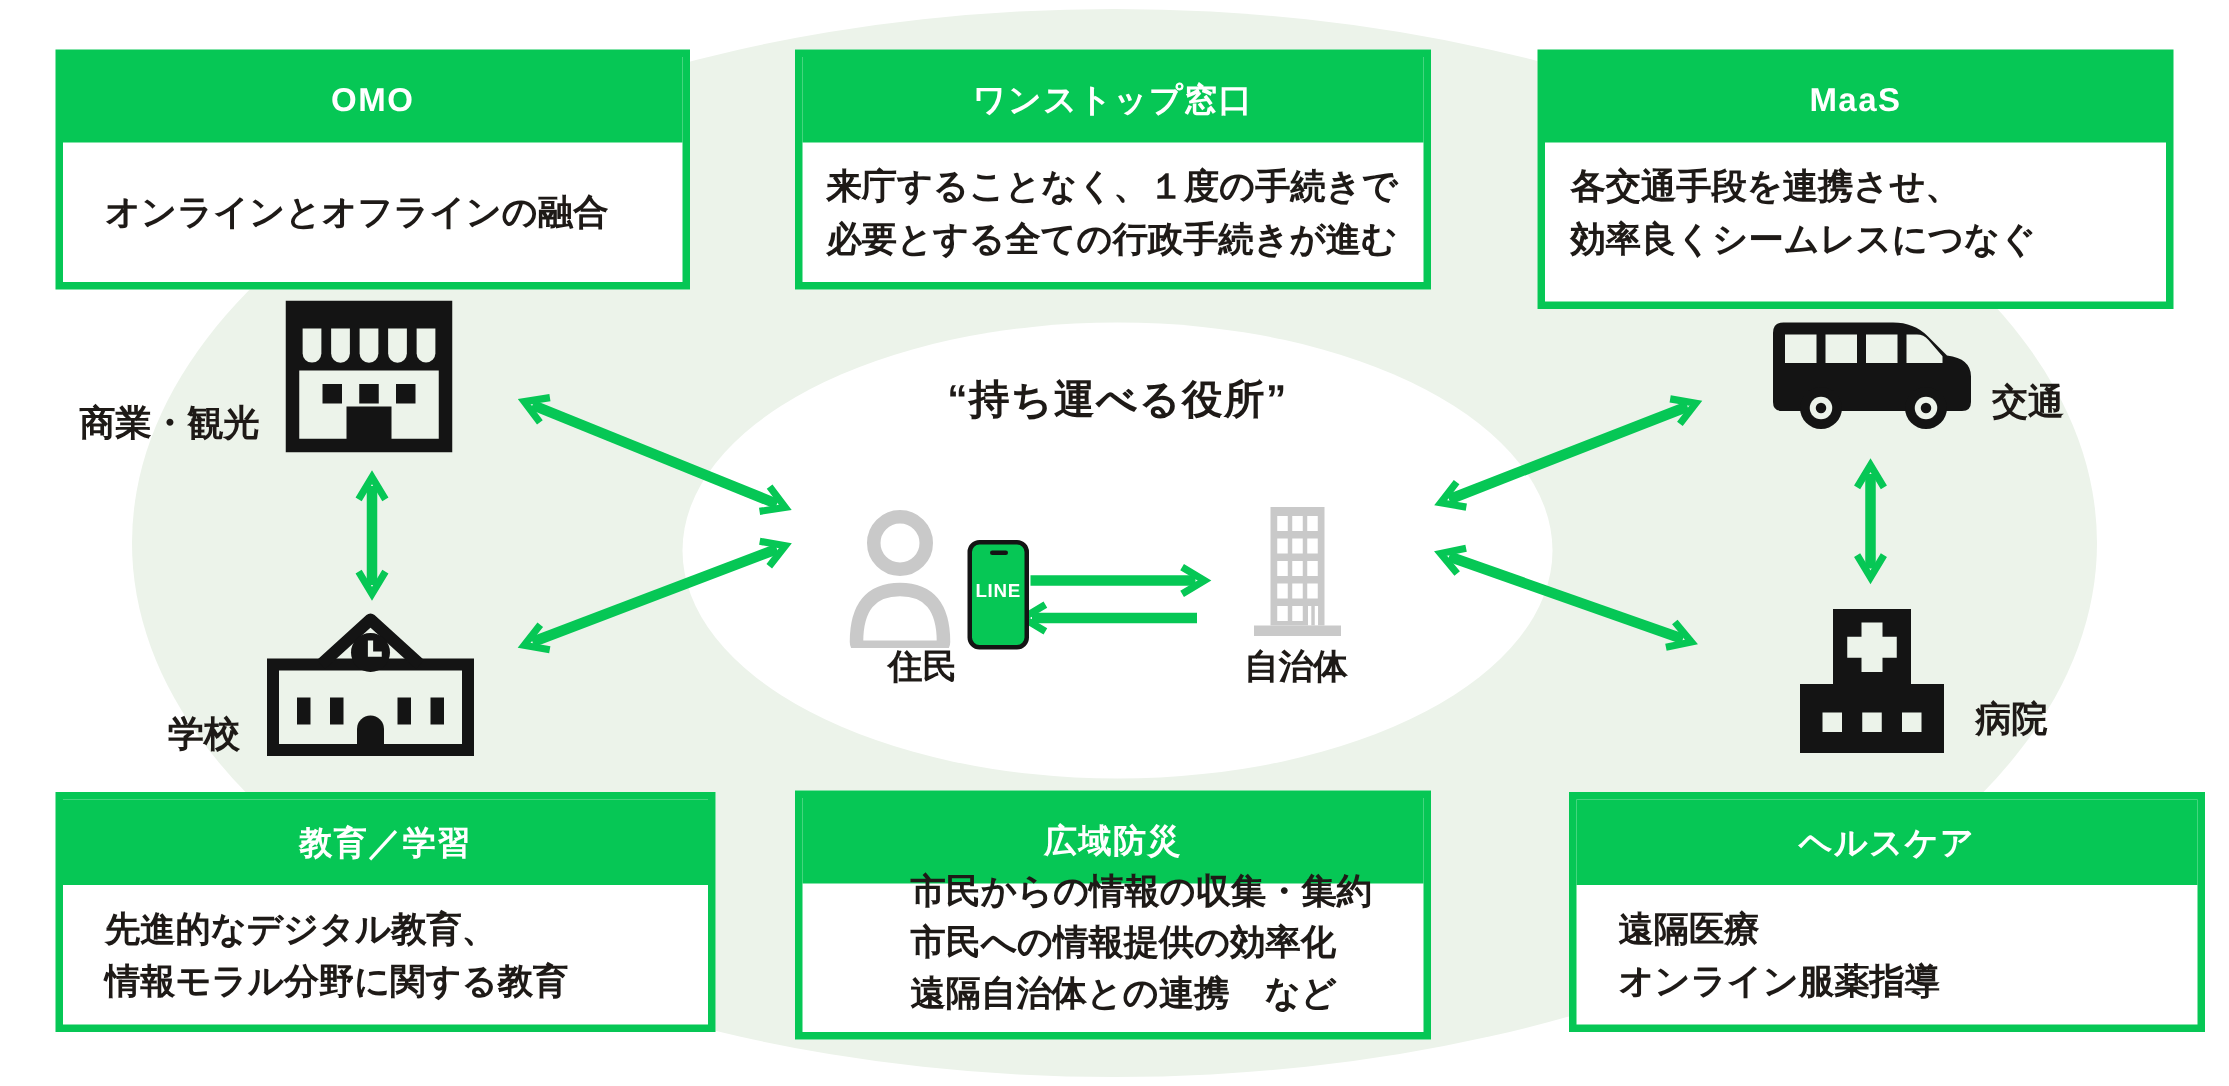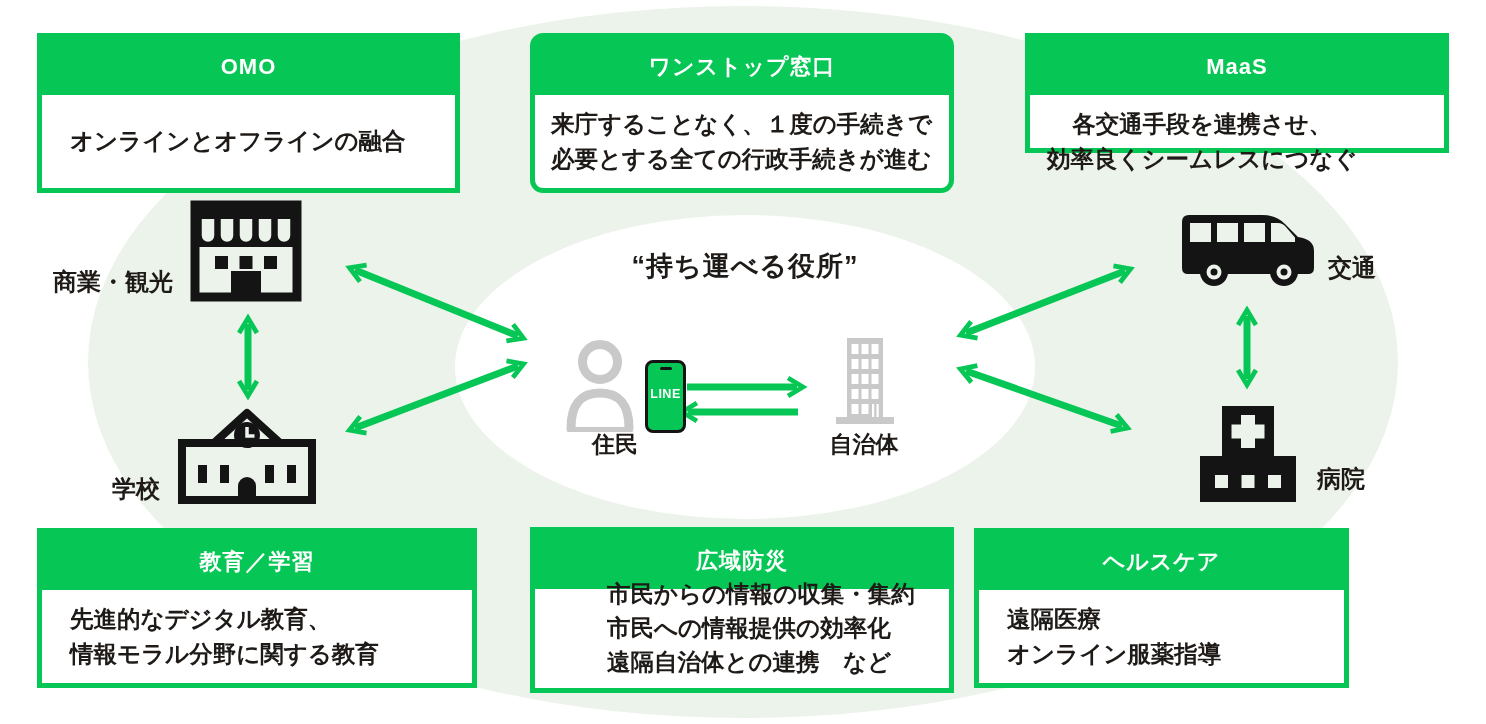--- a/index.html
+++ b/index.html
@@ -13,25 +13,25 @@
 
   .arrows{position:absolute;left:0;top:0;pointer-events:none;}
 
   .box{position:absolute;border:5px solid #06C755;background:#ffffff;box-sizing:border-box;}
   .box-header{background:#06C755;color:#ffffff;height:57px;display:flex;
               align-items:center;justify-content:center;font-size:22px;font-weight:800;
               letter-spacing:1px;}
   .box-body{display:flex;align-items:center;font-size:23.5px;font-weight:700;
             line-height:1.45;white-space:pre-line;box-sizing:border-box;}
   .b1{left:37px;top:33px;width:423px;height:160px;}
-  .b2{left:530px;top:33px;width:424px;height:160px;border-radius:13px;}
-  .b3{left:1025px;top:33px;width:424px;height:120px;text-align:center;}
+  .b2{left:530px;top:33px;width:424px;height:160px;}
+  .b3{left:1025px;top:33px;width:424px;height:173px;}
   .b4{left:37px;top:528px;width:440px;height:160px;}
   .b5{left:530px;top:527px;width:424px;height:166px;}
-  .b6{left:974px;top:528px;width:375px;height:160px;}
+  .b6{left:1046px;top:528px;width:424px;height:160px;}
   .b1 .box-body{height:93px;padding-left:28px;}
   .b2 .box-body{height:93px;padding-left:16px;}
   .b3 .box-body{height:93px;padding-left:17px;}
   .b4 .box-body{height:93px;padding-left:28px;}
   .b5 .box-body{height:78px;padding-left:72px;}
   .b6 .box-body{height:93px;padding-left:28px;}
 
   .center-title{position:absolute;left:455px;top:248px;width:580px;text-align:center;
                 font-size:27px;font-weight:800;letter-spacing:1px;}
 

